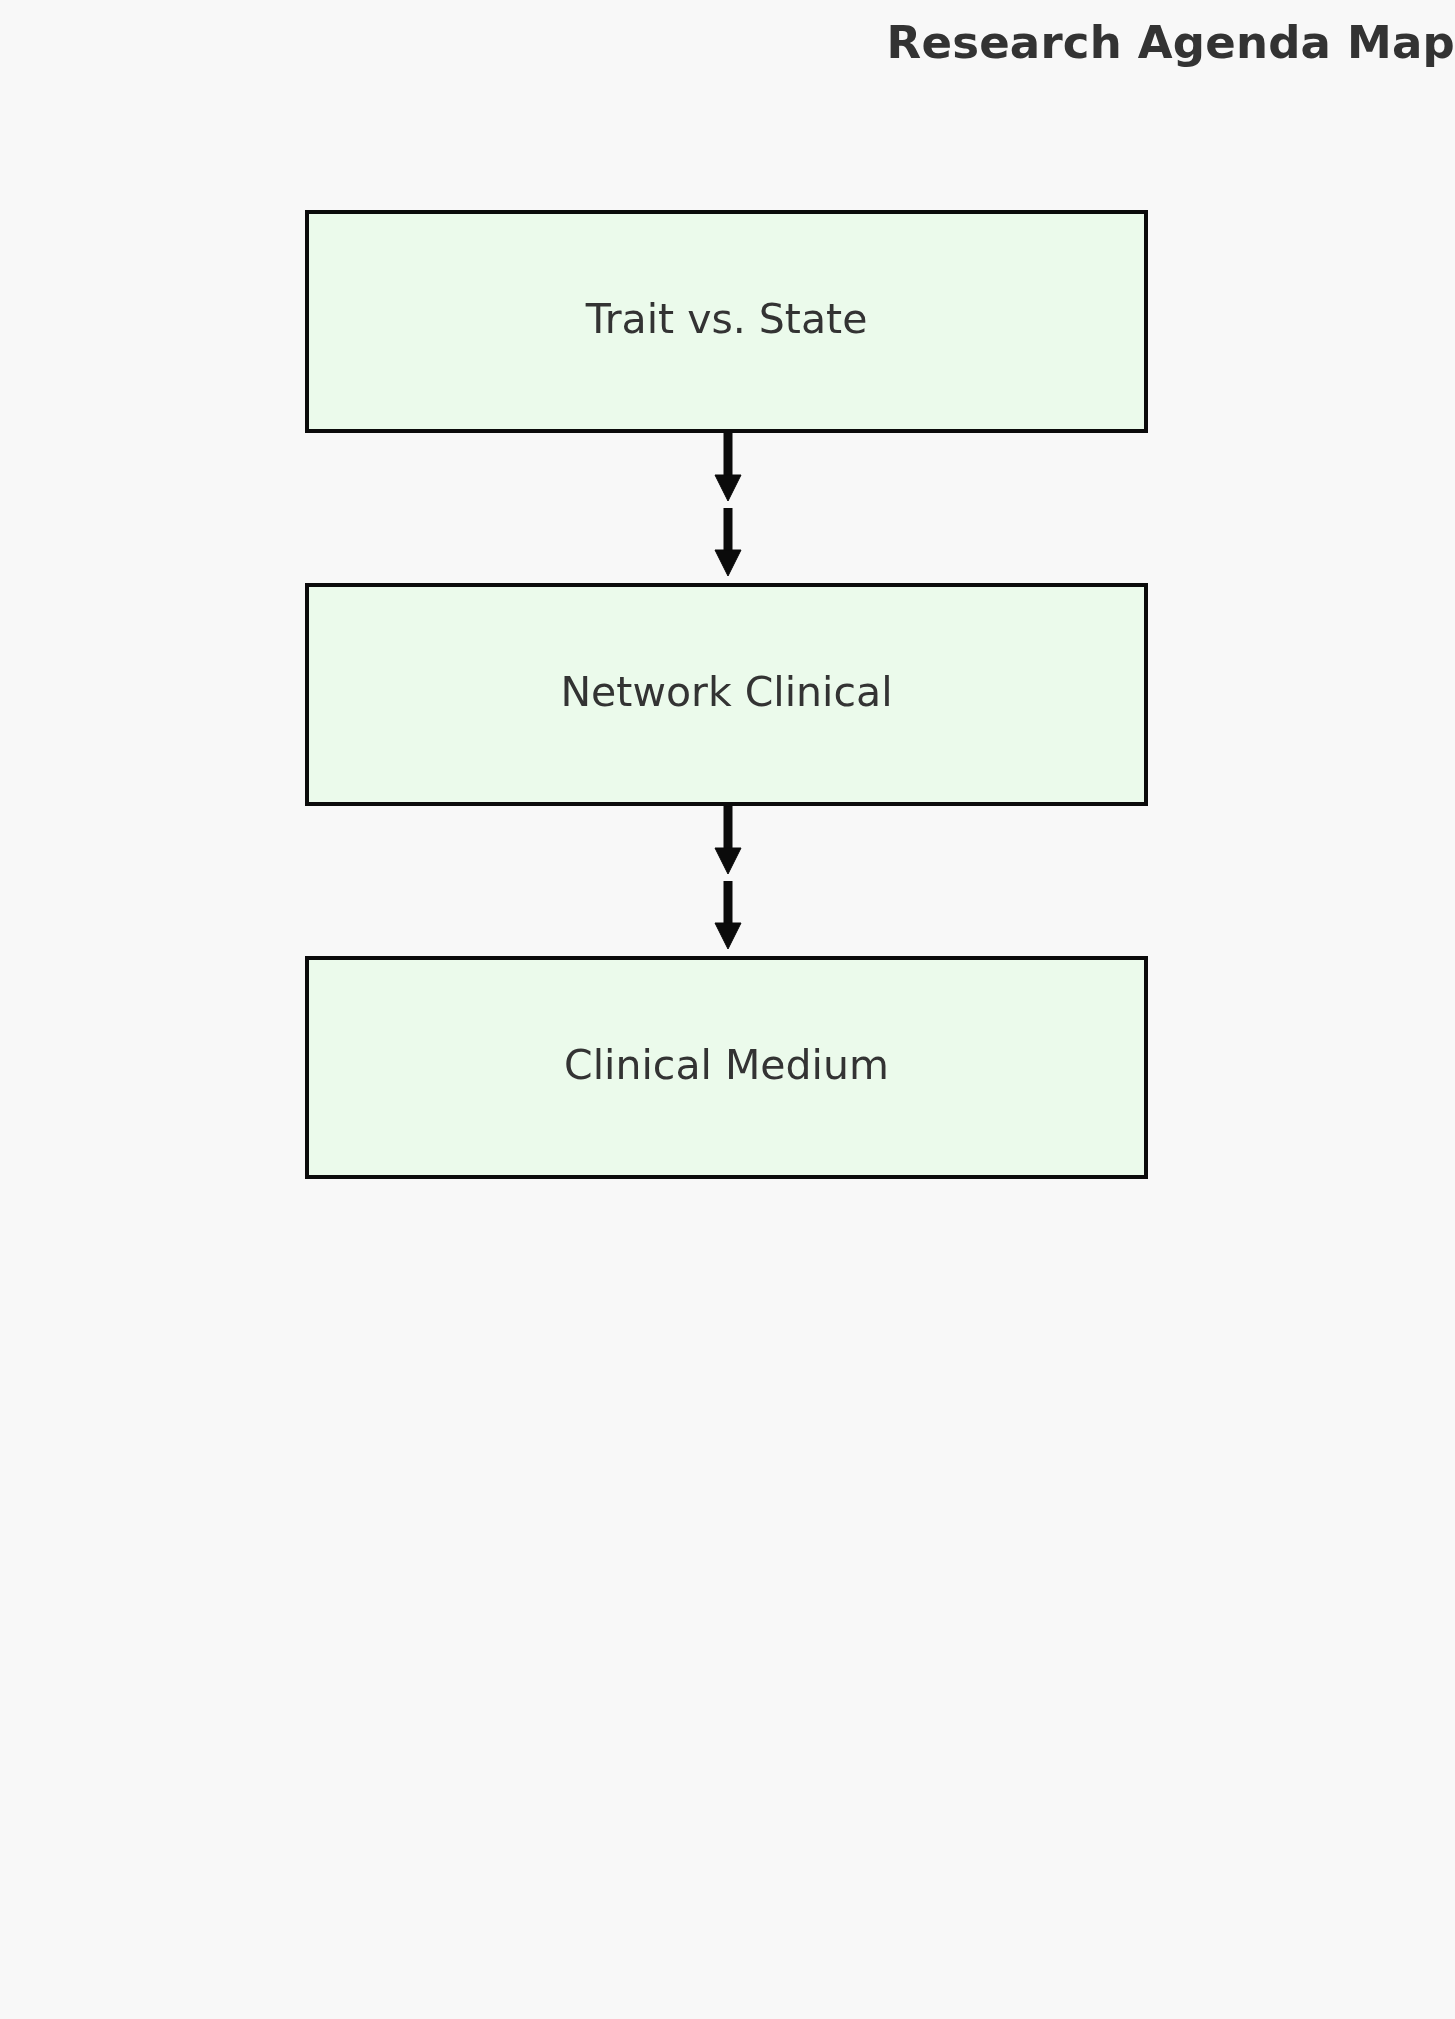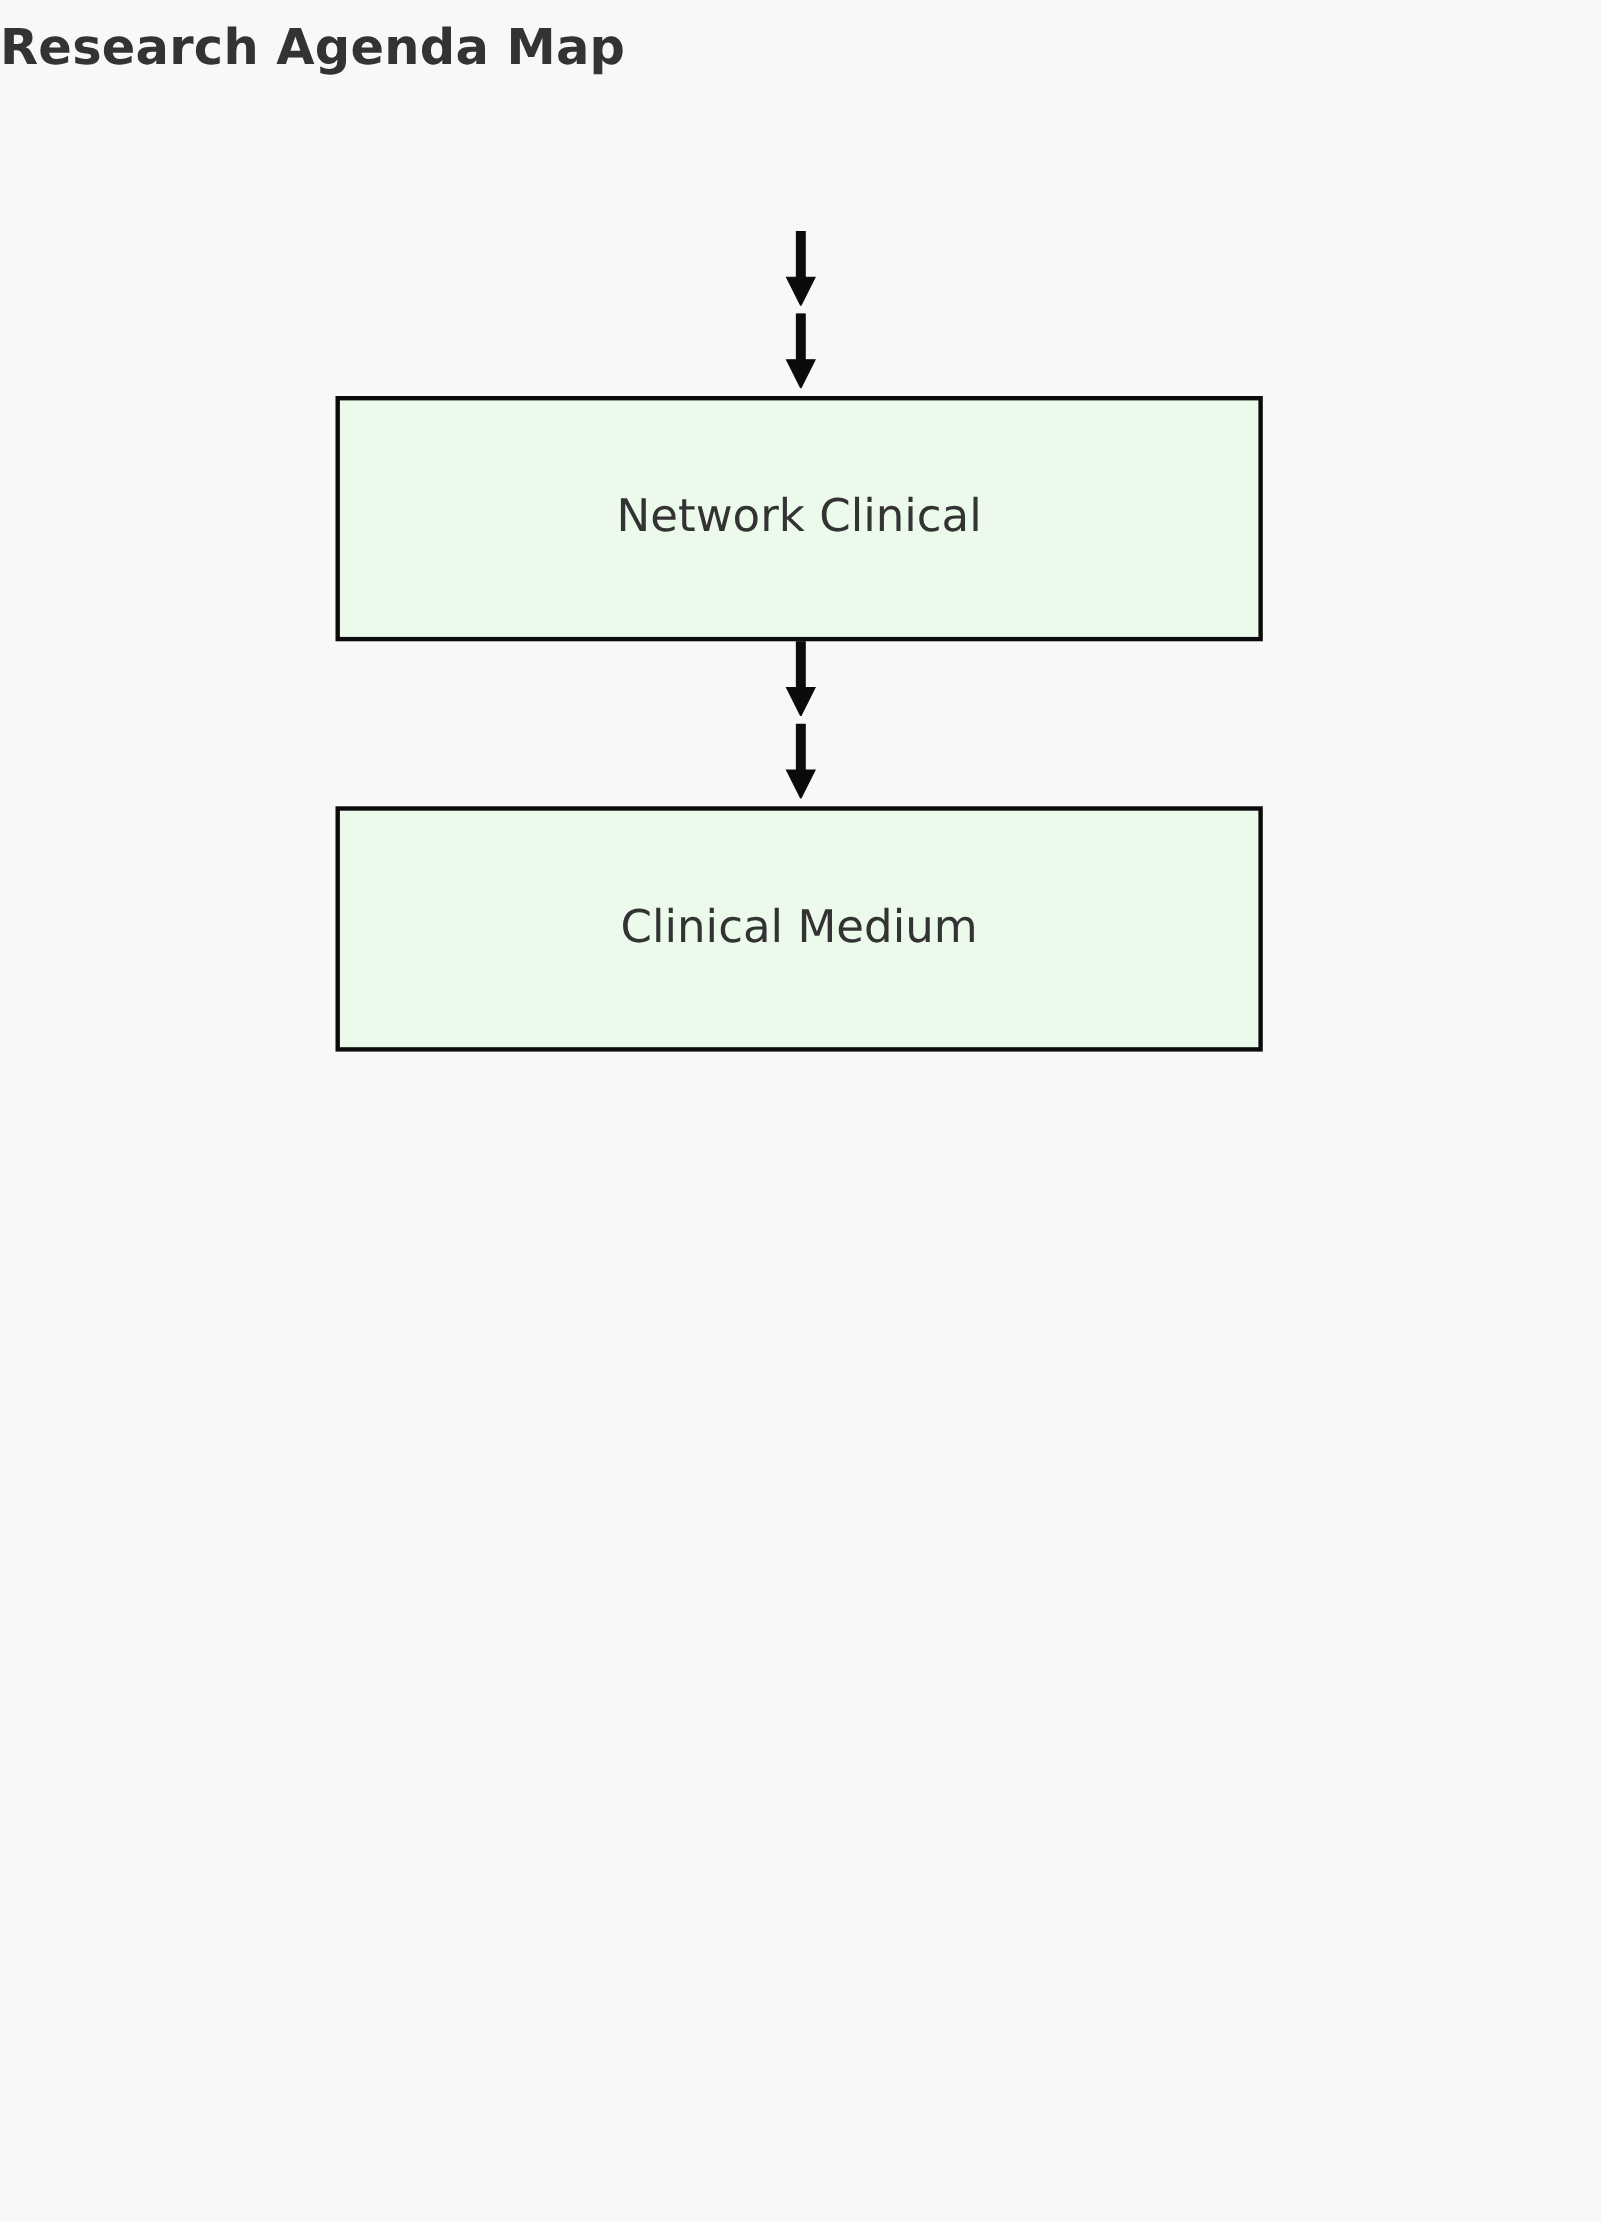--- a/index.html
+++ b/index.html
@@ -21,21 +21,21 @@
     top: 0;
     width: 1455px;
     height: 2019px;
   }
 
   .page-title {
     position: absolute;
     left: 0;
     top: 12px;
     width: 1455px;
-    text-align: left;
+    text-align: right;
     font-size: 45px;
     font-weight: bold;
     color: #333333;
     letter-spacing: 0.2px;
     line-height: 62px;
     white-space: nowrap;
   }
 
   .flow-column {
     position: absolute;
@@ -90,20 +90,23 @@
 </style>
 </head>
 <body>
 
 <div id="diagram-root">
 
   <div class="page-title">Research Agenda Map</div>
 
   <div class="flow-column">
 
+    <div class="node-box">
+      <span class="node-label">Trait vs. State</span>
+    </div>
 
     <div class="edge-connector">
       <svg width="30" height="68" viewBox="0 0 30 68" aria-hidden="true">
         <rect class="arrow-shaft" x="11" y="0" width="8" height="48"></rect>
         <polygon class="arrow-head" points="15,68 2,42 28,42"></polygon>
       </svg>
     </div>
 
 
     <div class="edge-connector">

